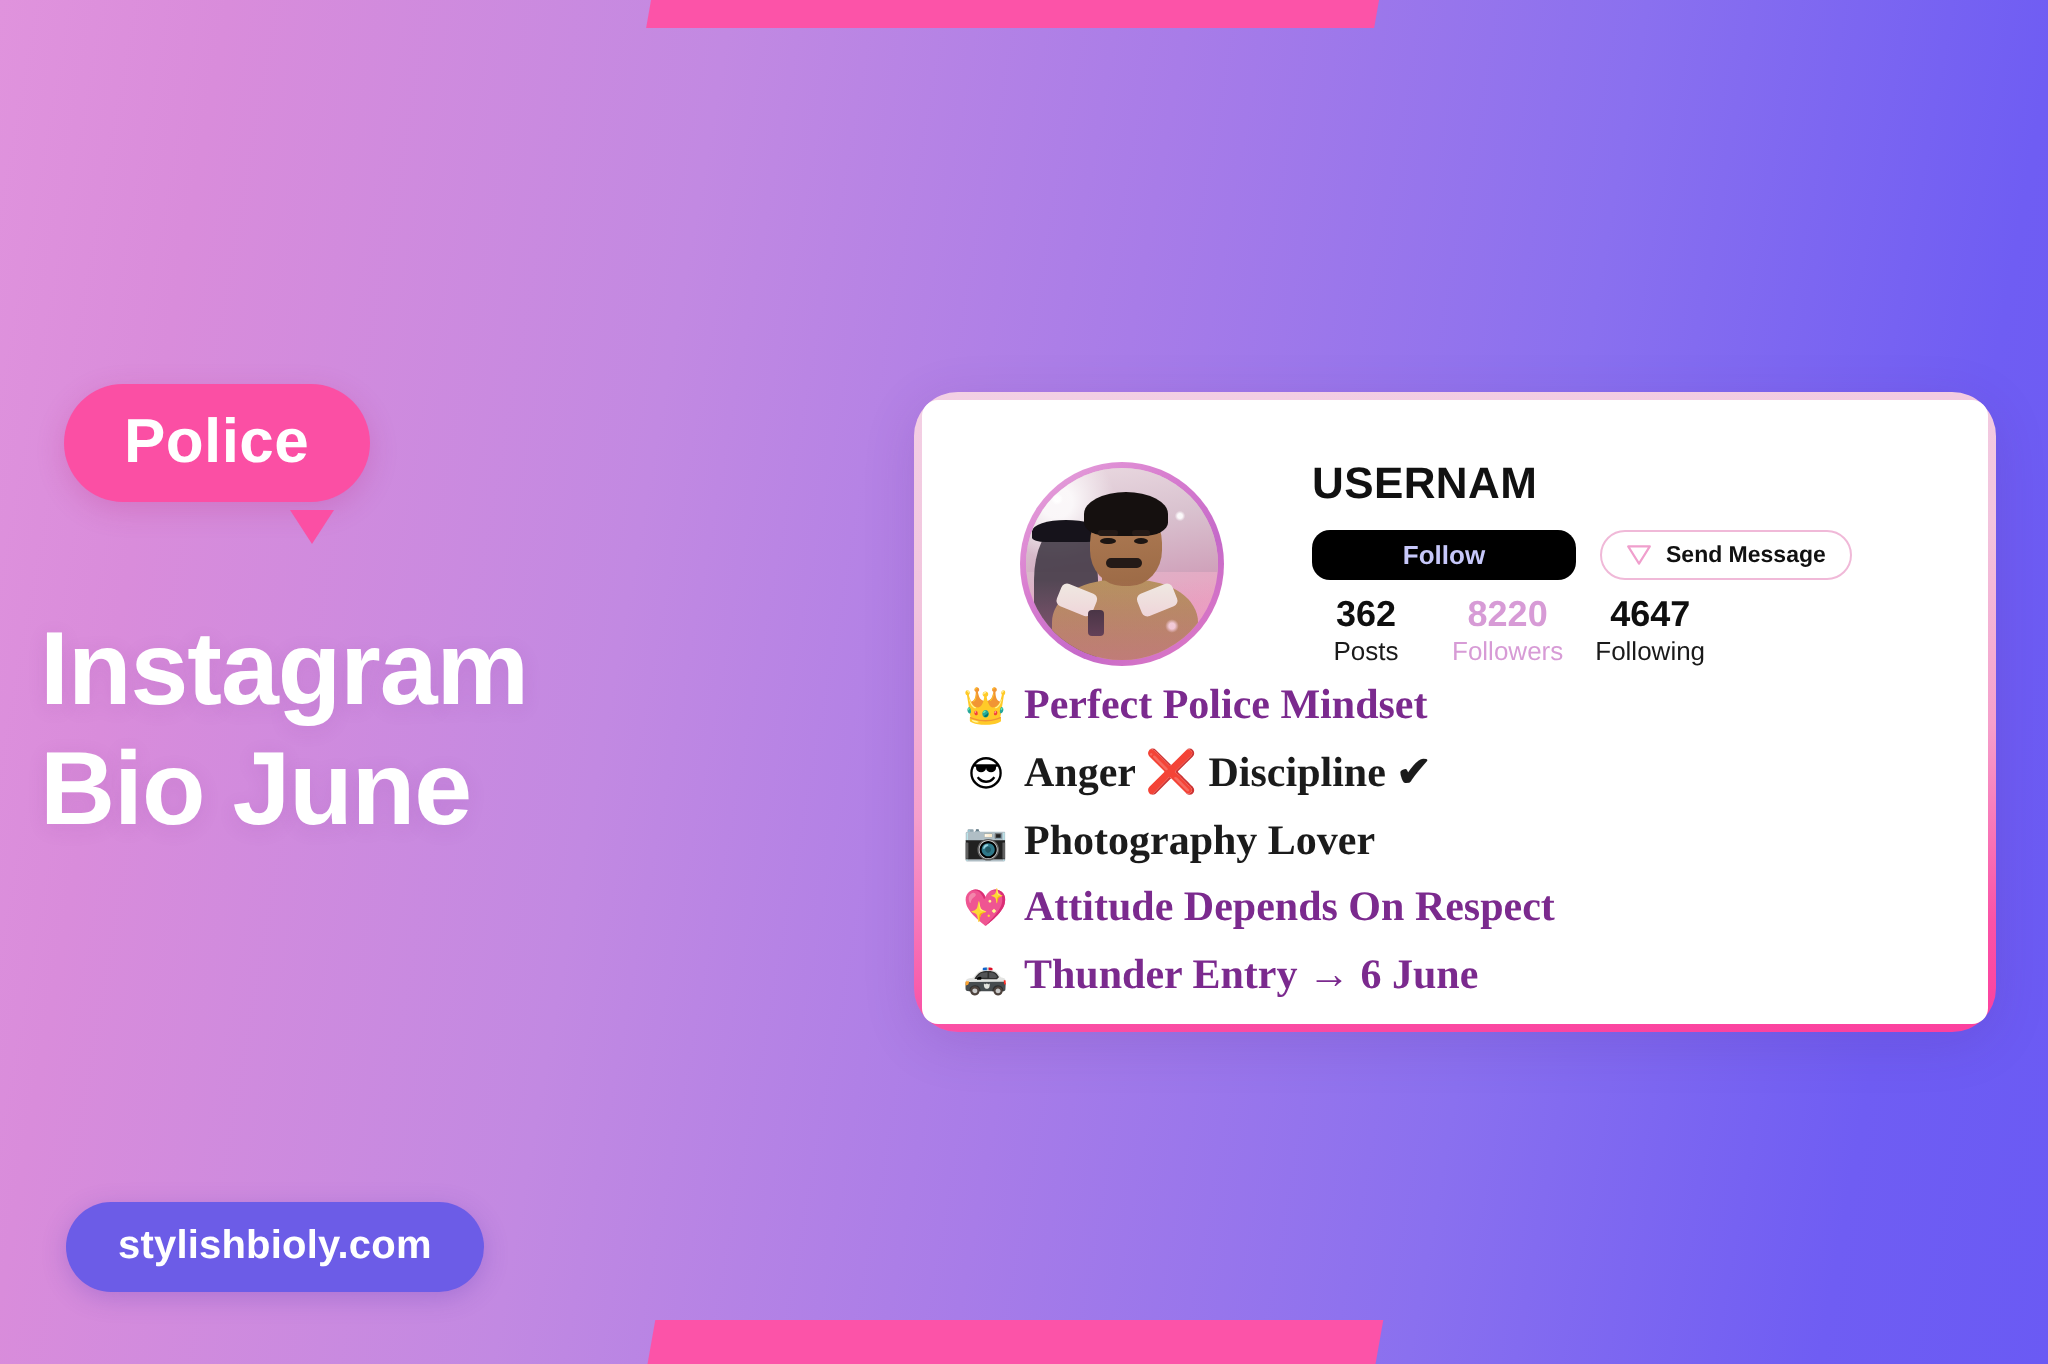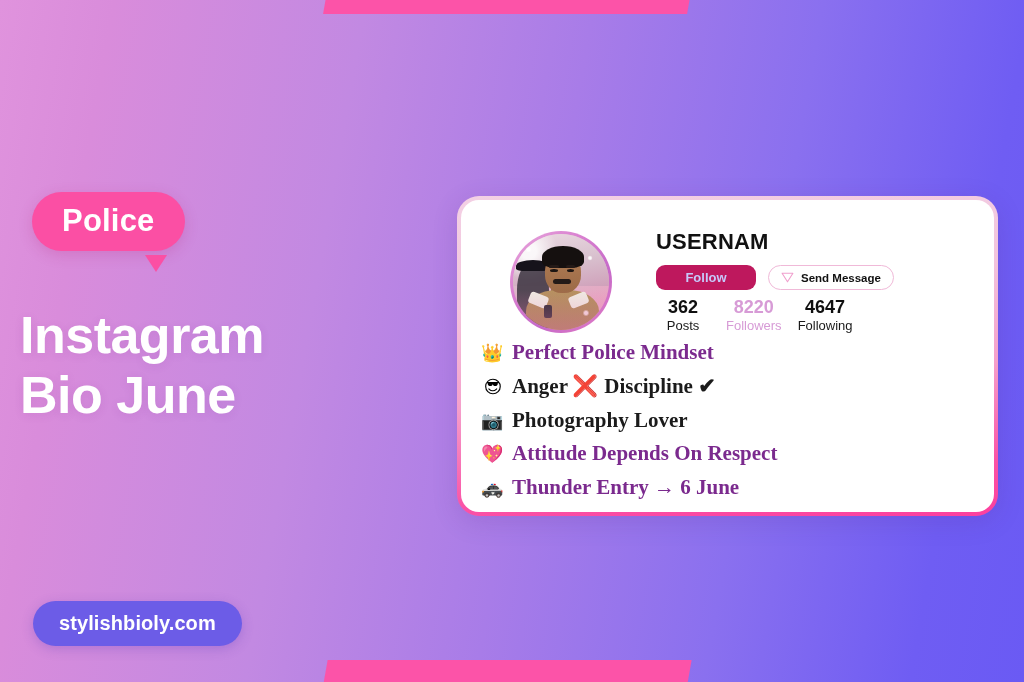--- a/index.html
+++ b/index.html
@@ -105,21 +105,21 @@
     width:541px; height:320px;
     border-radius:22px;
     padding:4px;
     background: linear-gradient(175deg,
         #f3d0e4 0%, #f2c4dd 30%, #f59fcb 58%, #fa52a6 85%, #fc3f9e 100%);
     box-shadow: 0 6px 26px rgba(90,40,130,.16);
   }
   .card-inner {
     width:100%; height:100%;
     background:#ffffff;
-    border-radius:18px;
+    border-radius:8px;
     position:relative;
     overflow:hidden;
   }
 
   .avatar-ring {
     position:absolute;
     left:49px; top:31px;
     width:102px; height:102px;
     border-radius:50%;
     padding:3px;
@@ -204,25 +204,25 @@
   }
 
   .actions {
     position:absolute;
     left:195px; top:65px;
     display:flex;
     align-items:center;
     gap:12px;
   }
   .btn-follow {
-    background:#be185d;
+    background:#000000;
     color:#c7c8fa;
     border:none;
     border-radius:9px;
-    width:100px; height:25px;
+    width:132px; height:25px;
     font-size:13px;
     font-weight:bold;
     font-family:"Liberation Sans", sans-serif;
     cursor:pointer;
     line-height:25px;
     text-align:center;
     padding:0;
   }
   .btn-message {
     background:#ffffff;

